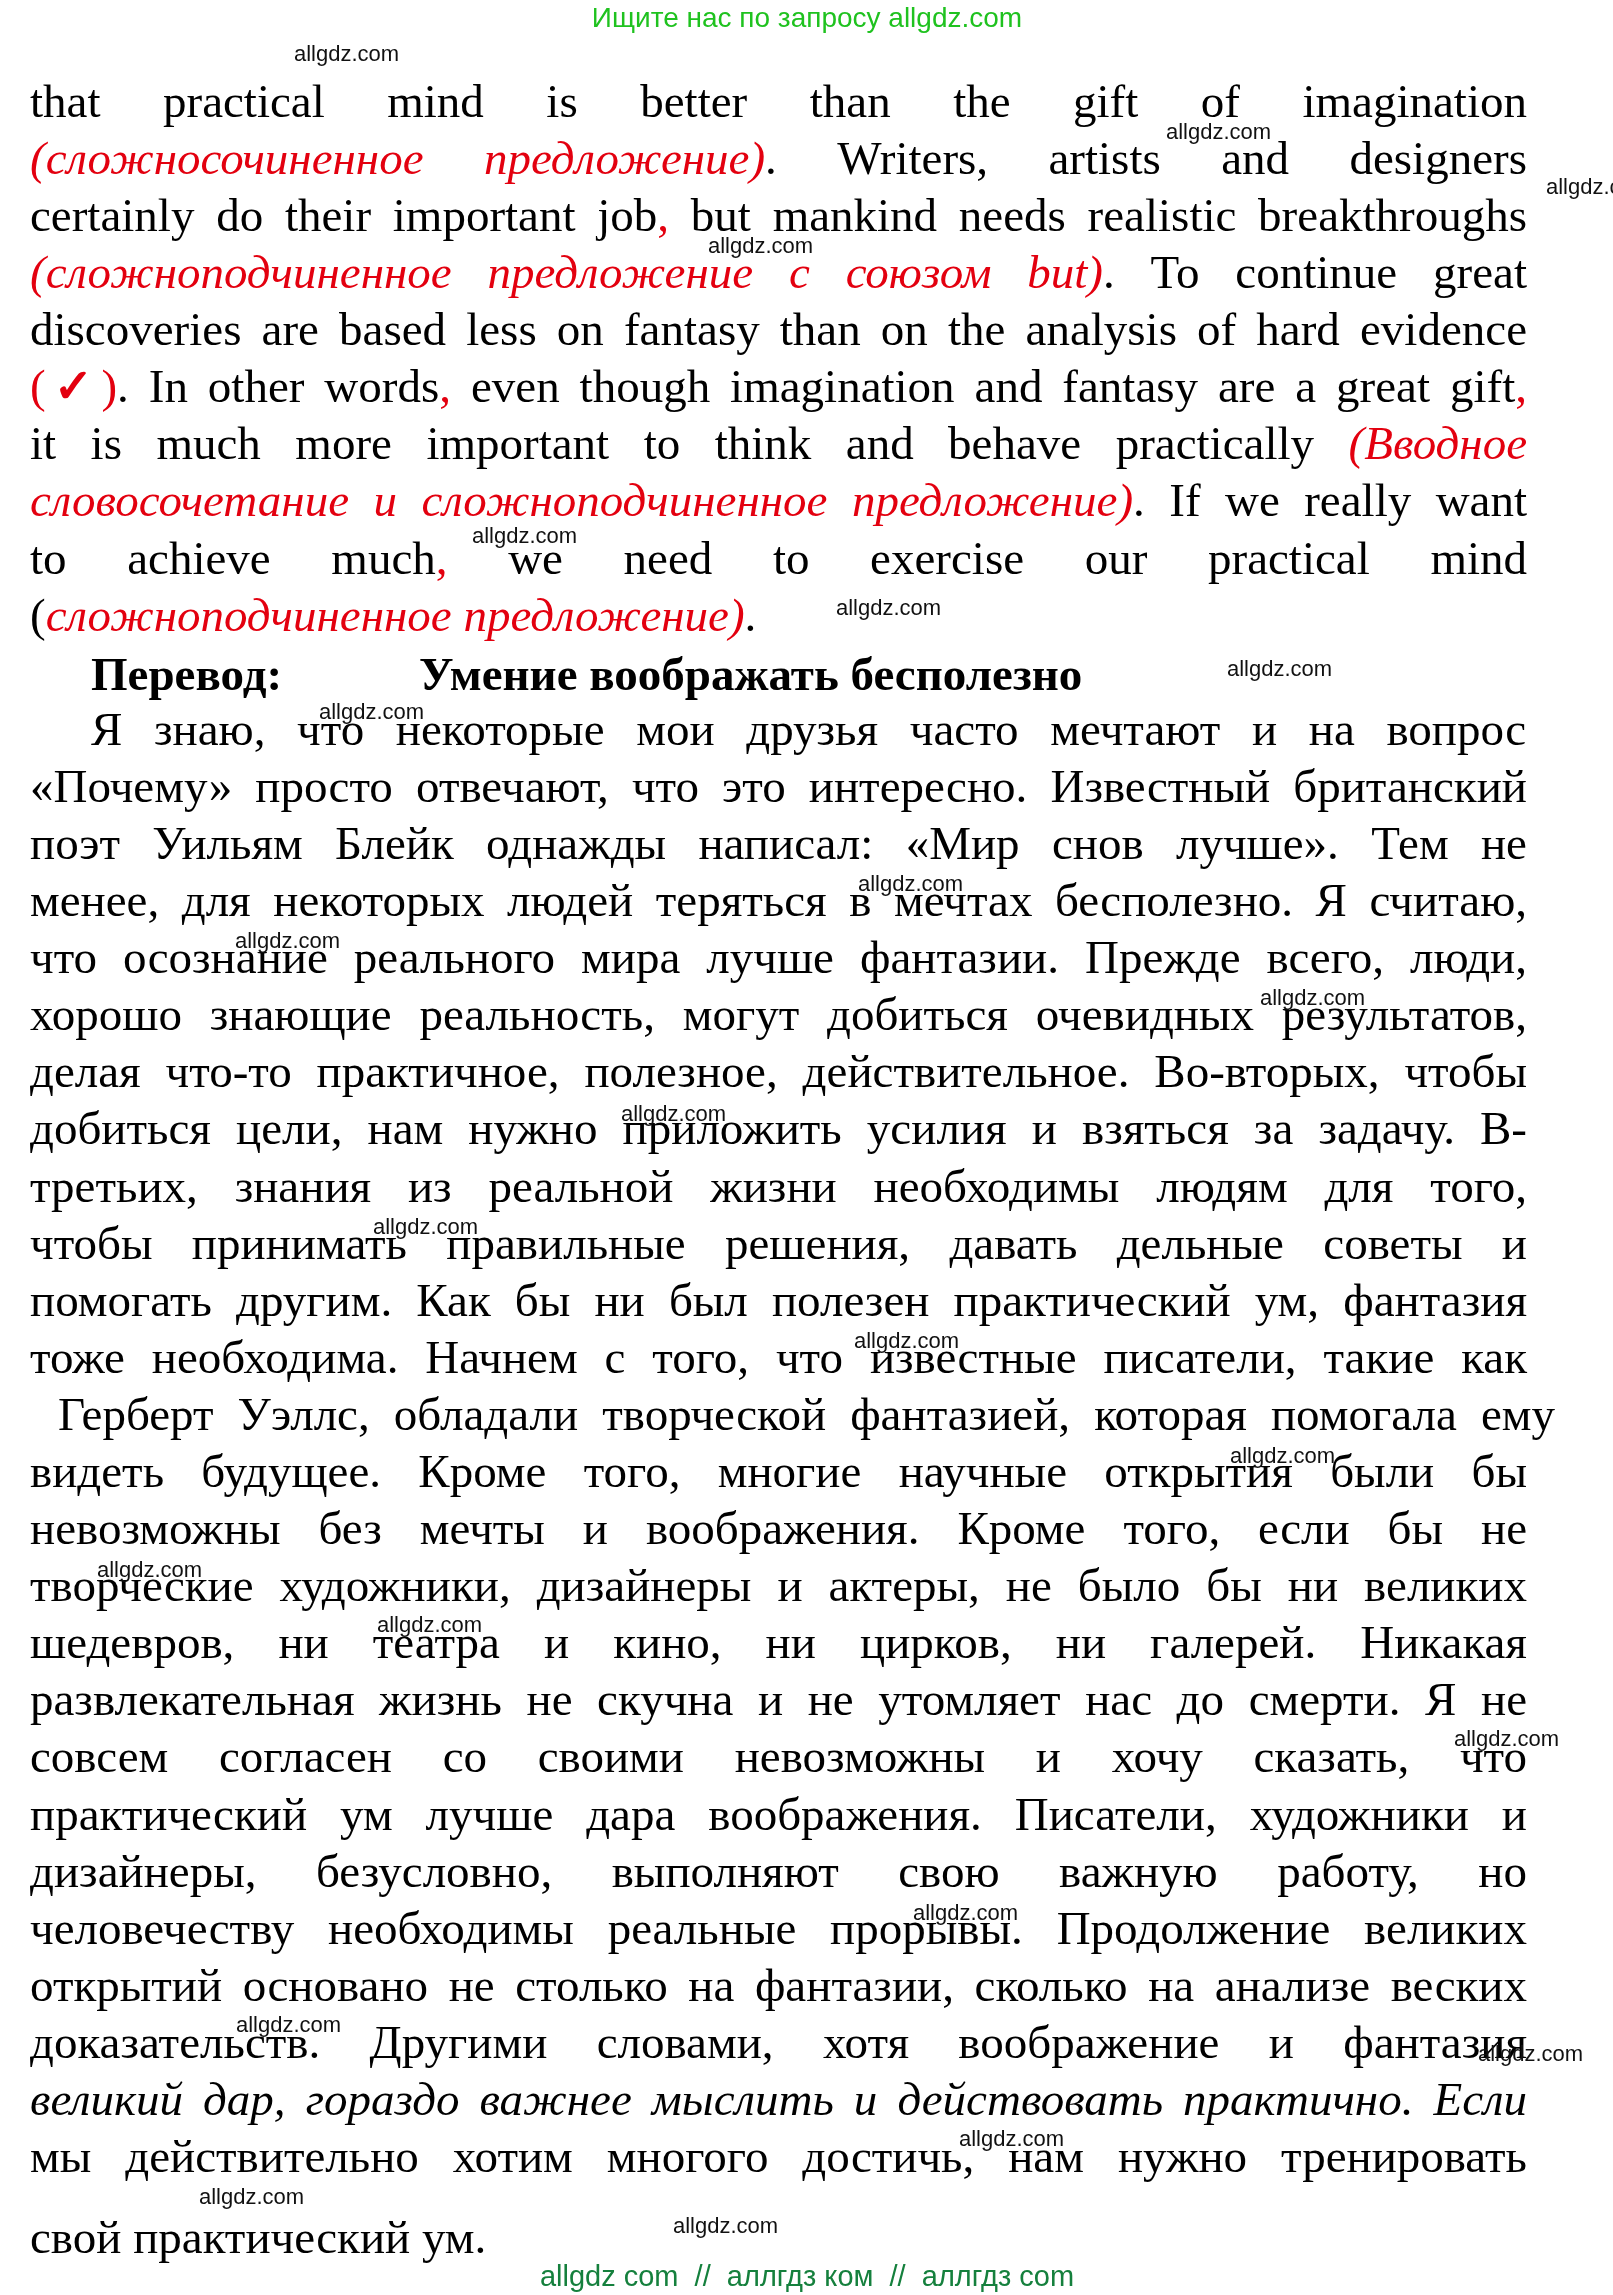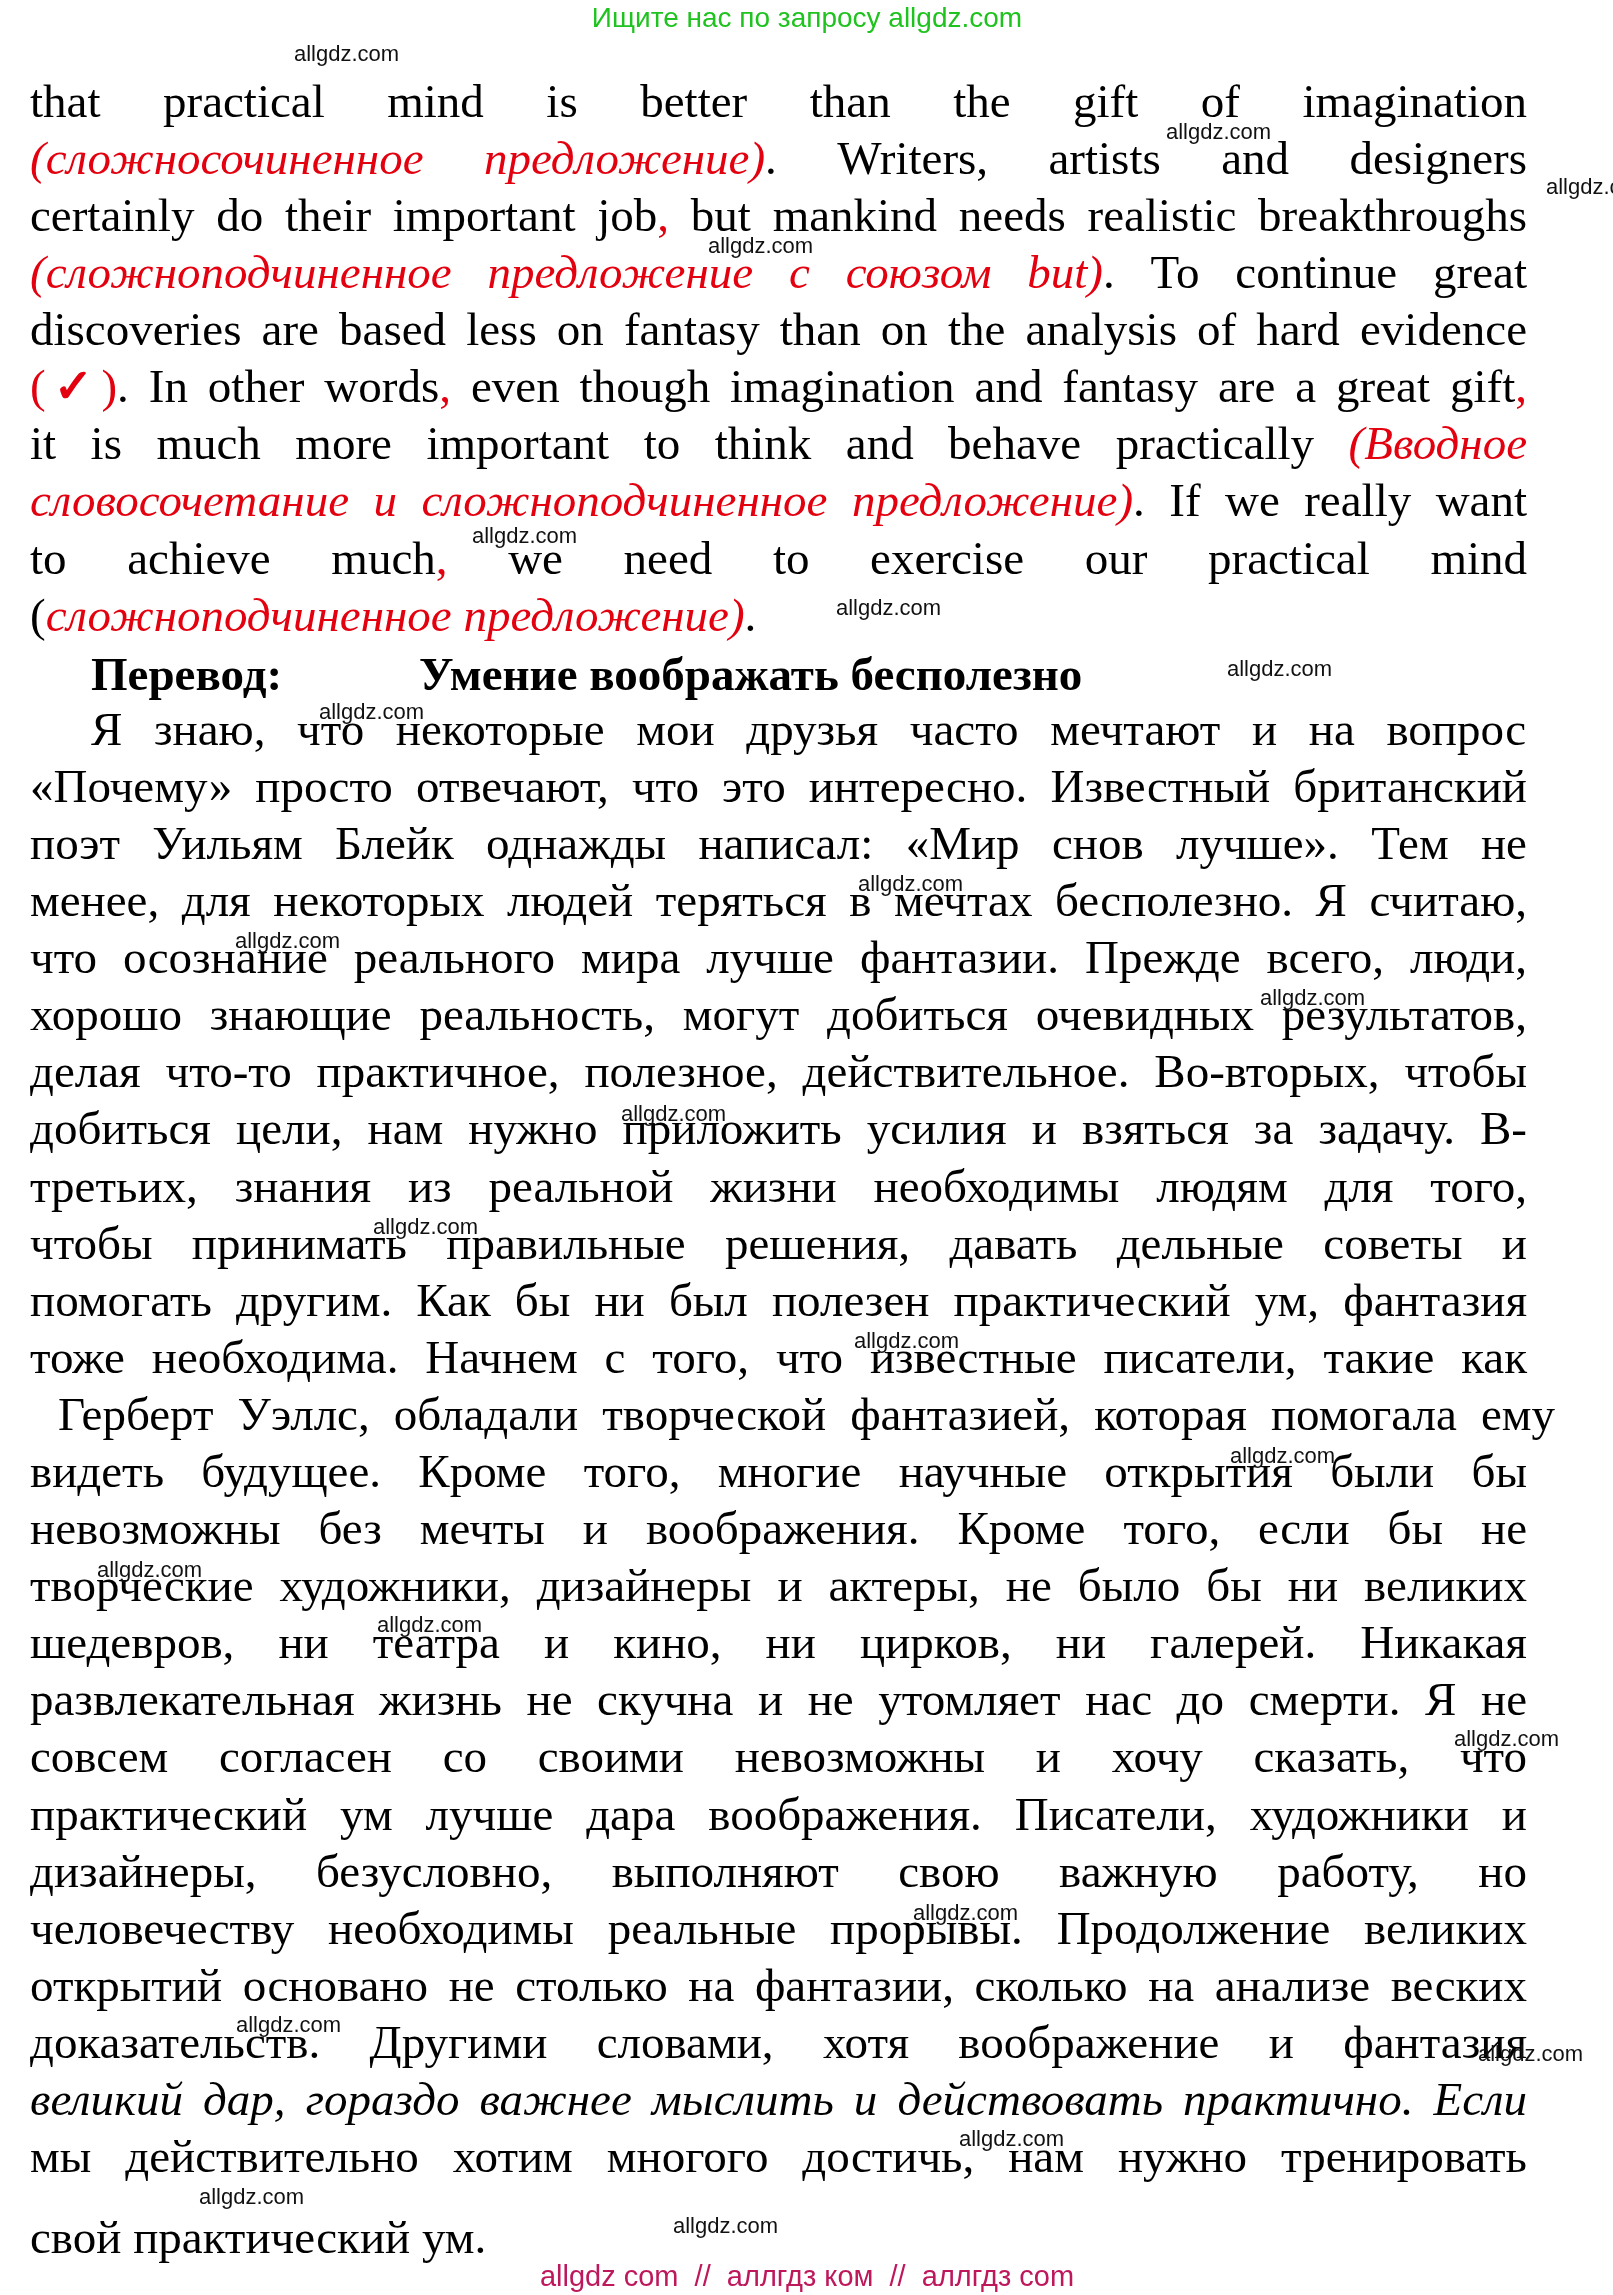--- a/index.html
+++ b/index.html
@@ -6,21 +6,21 @@
   body { width:1614px; height:2295px; position:relative; overflow:hidden; }
   .page { position:absolute; left:0; top:0; width:1614px; height:2295px; }
   .top-banner {
     position:absolute; left:0; top:0; width:1614px; height:36px;
     text-align:center; font-family:"Liberation Sans", sans-serif;
     font-size:28px; line-height:36px; color:#1fc21f;
   }
   .footer {
     position:absolute; left:0; top:2258px; width:1614px; height:37px;
     text-align:center; font-family:"Liberation Sans", sans-serif;
-    font-size:29px; line-height:37px; color:#be185d; white-space:pre;
+    font-size:29px; line-height:37px; color:#15803d; white-space:pre;
   }
   .line {
     position:absolute; left:30px; width:1497px; height:57px;
     font-family:"Liberation Serif", serif; font-size:47px; line-height:57px;
     color:#000; white-space:nowrap;
     text-align:justify; text-align-last:justify;
   }
   .line.last { text-align-last:left; }
   .line.indent { left:91px; width:1435px; }
   .seg-red { color:#e3000f; font-style:italic; }

